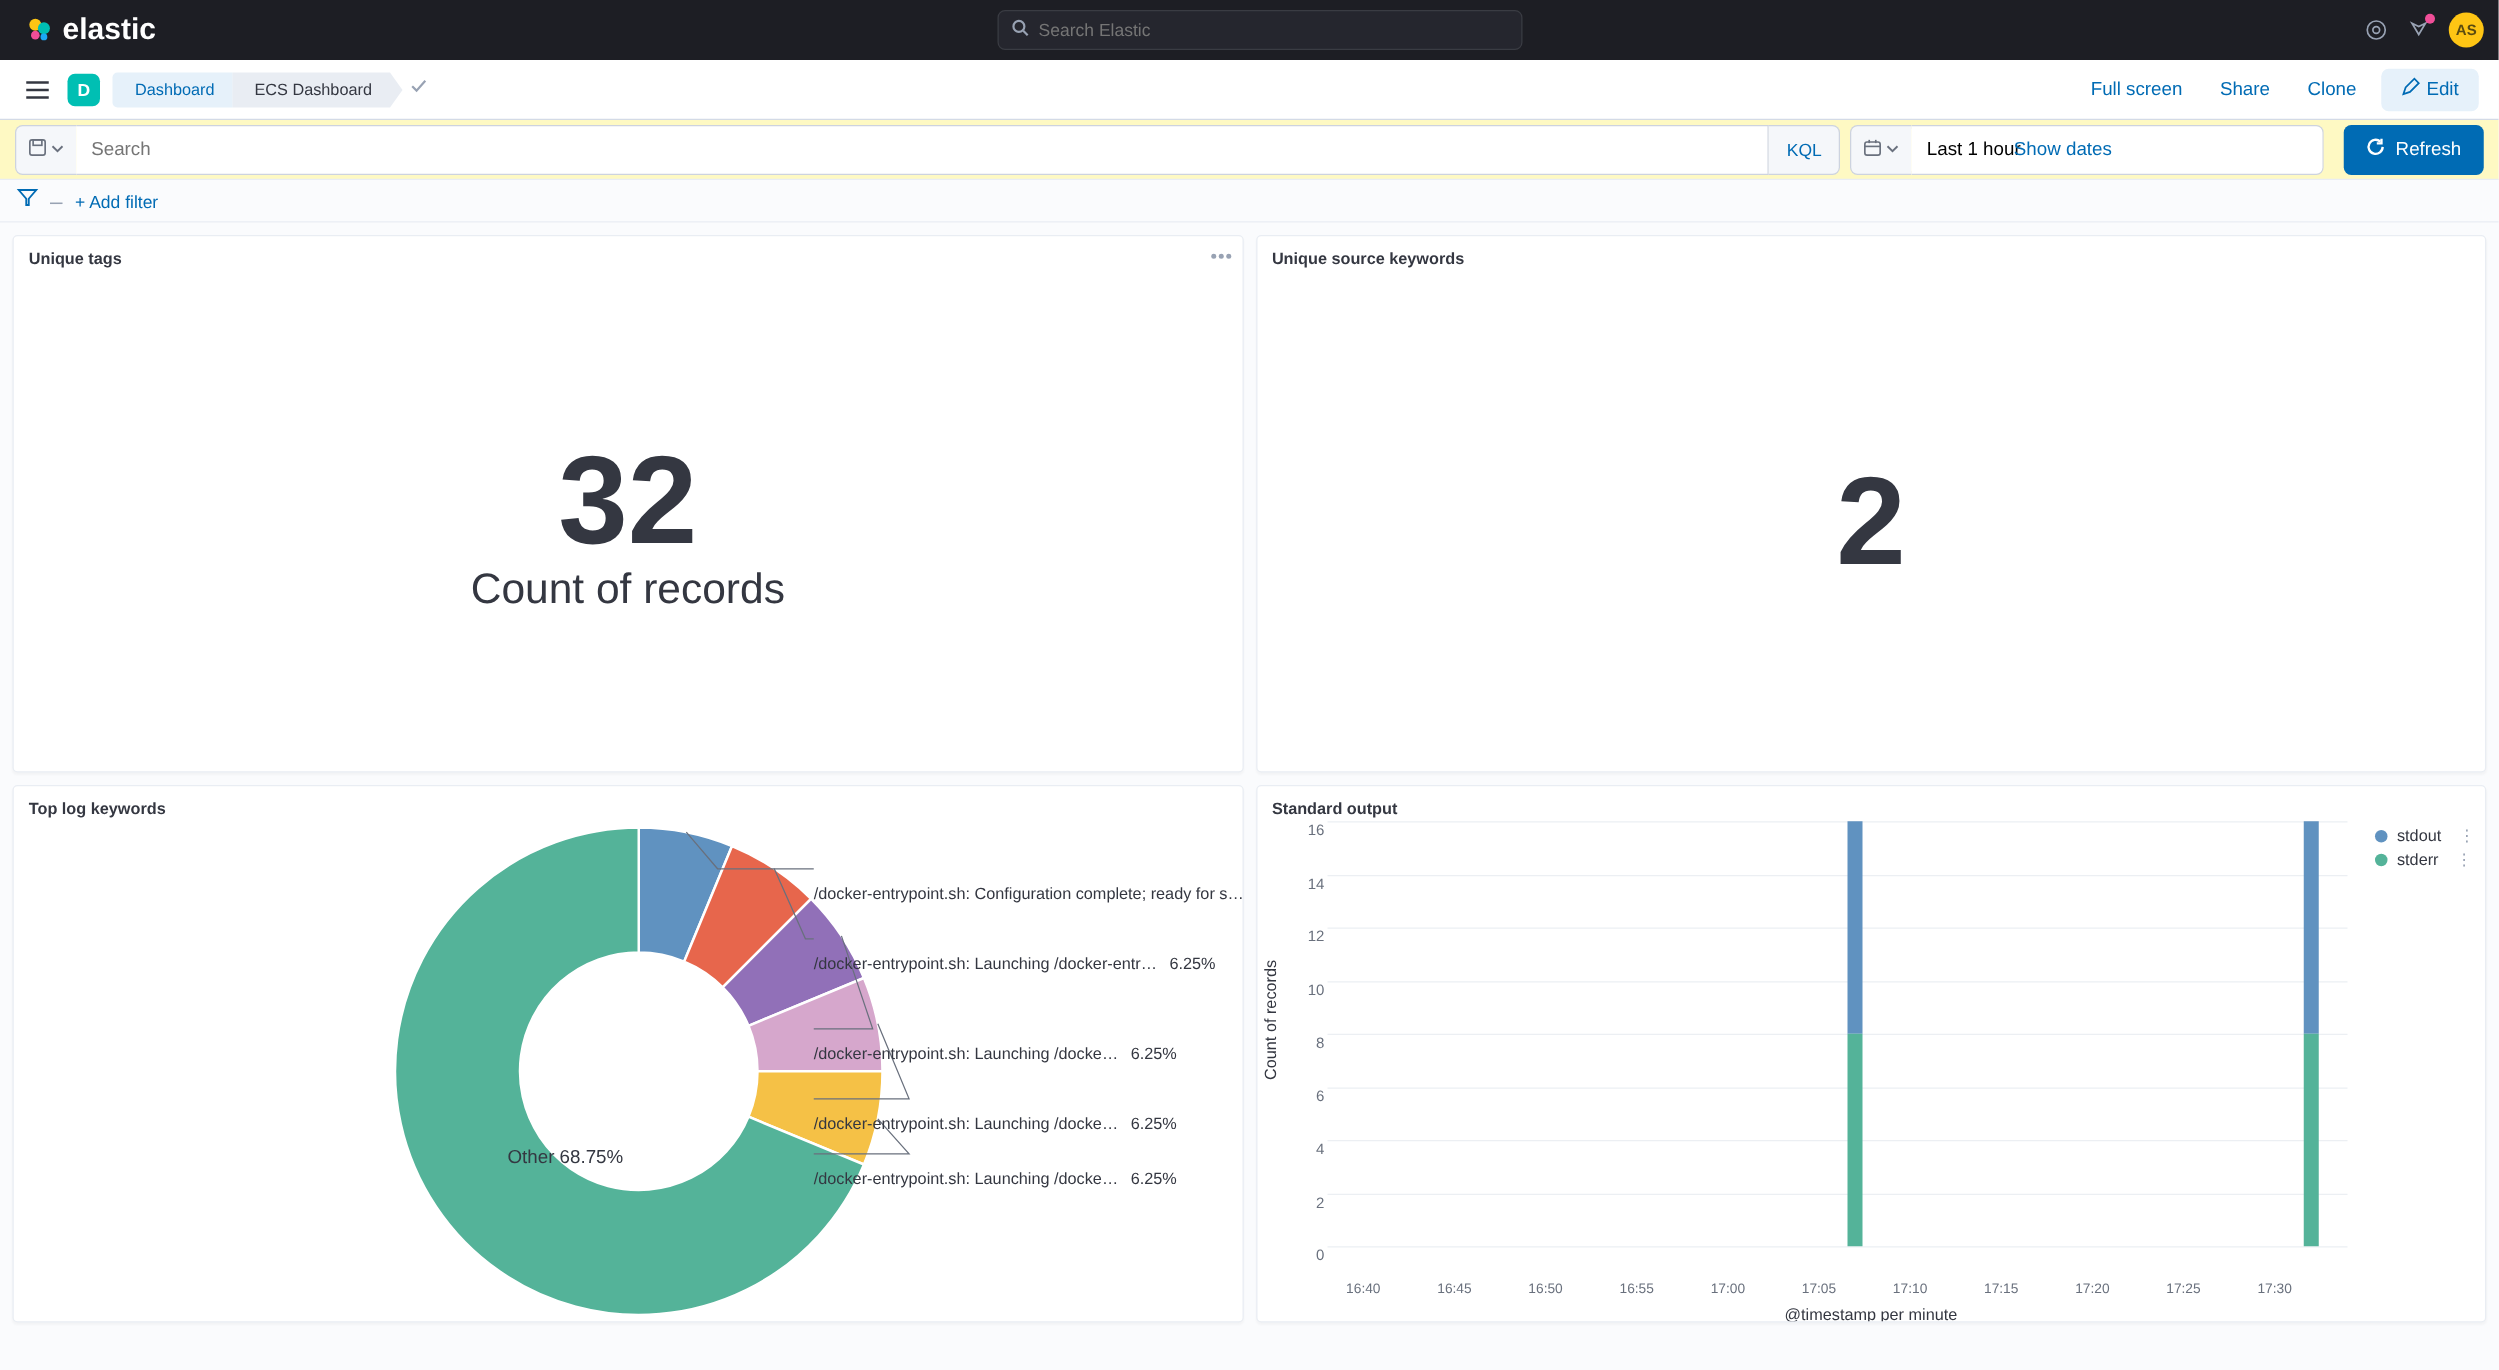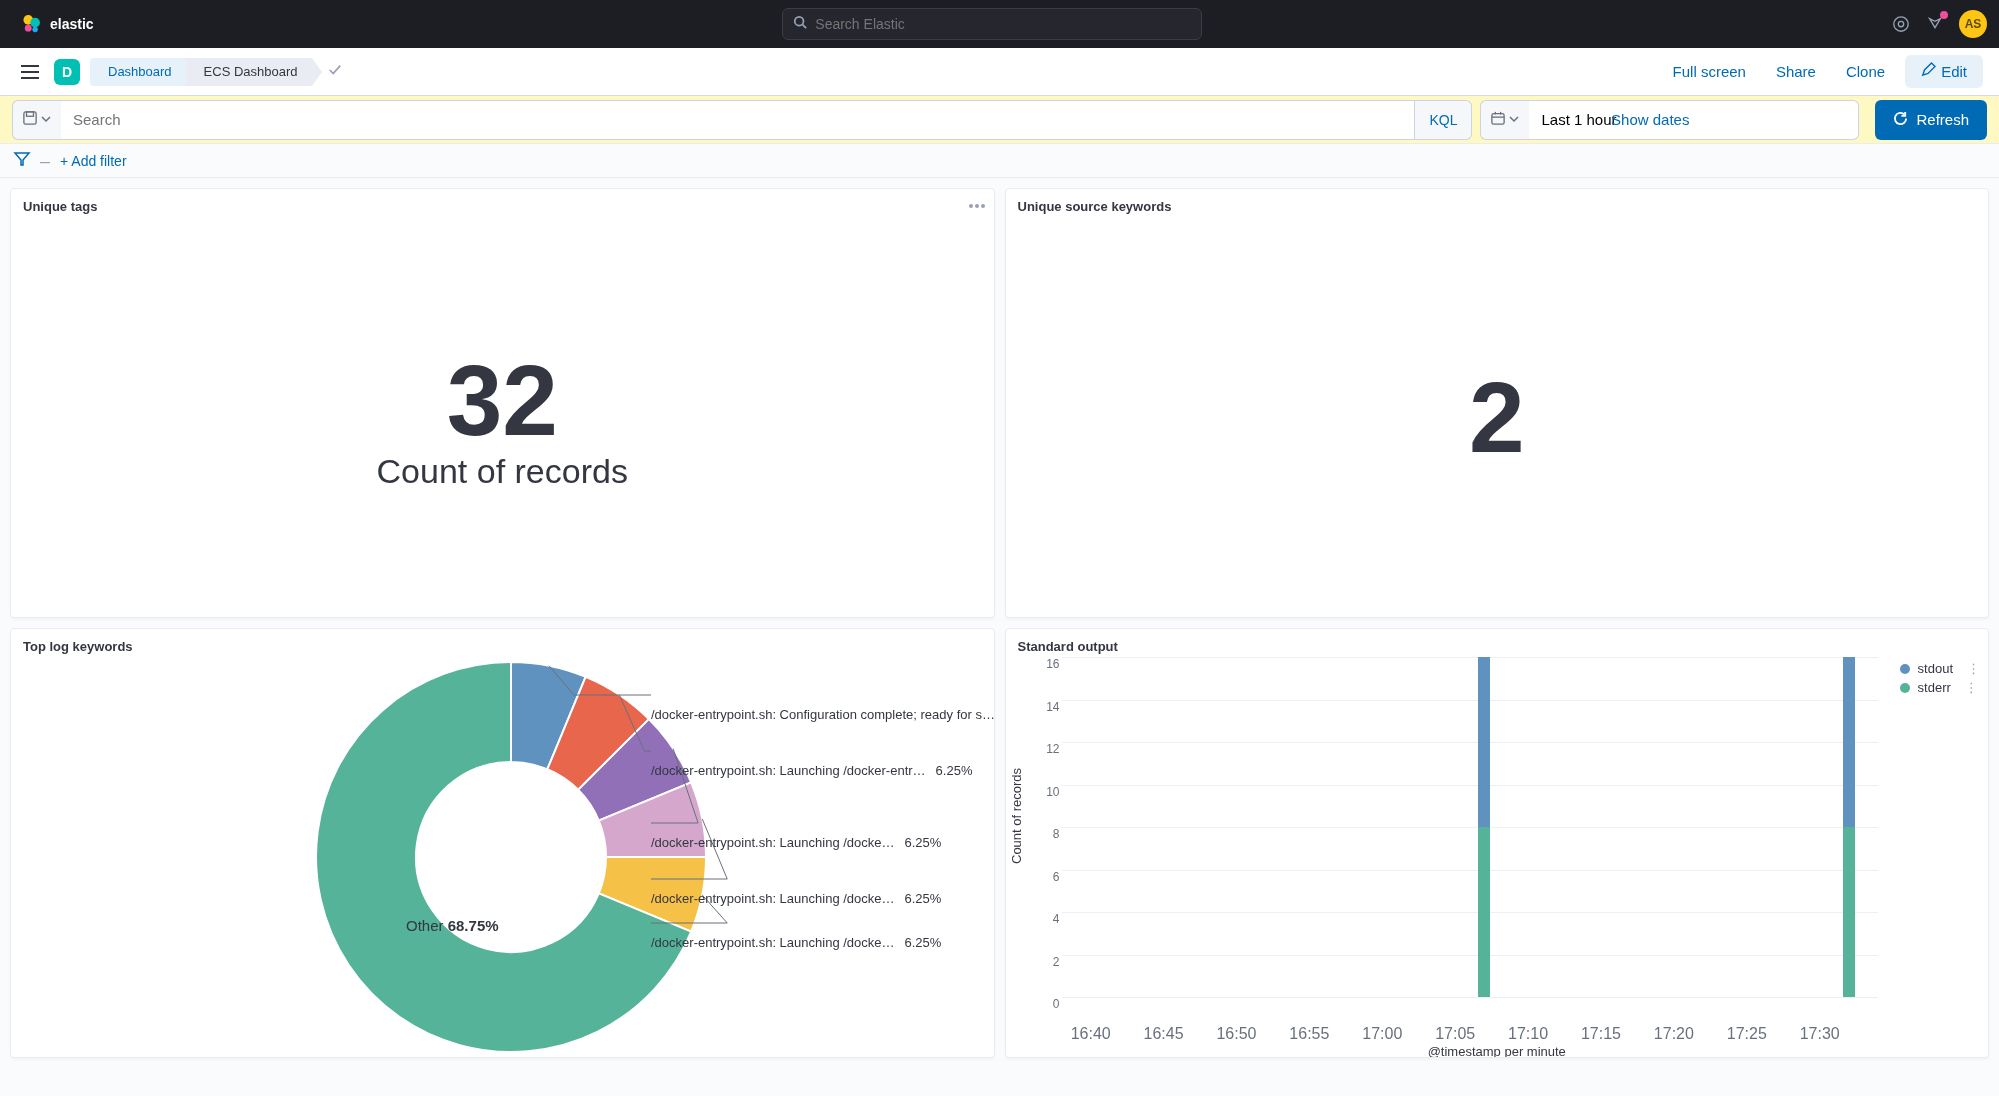--- a/index.html
+++ b/index.html
@@ -1,21 +1,21 @@
 <!DOCTYPE html>
 <html><head>
 <meta charset="utf-8">
 <style>
 * { box-sizing: border-box; margin: 0; padding: 0; }
 html, body { font-family: -apple-system, BlinkMacSystemFont, "Segoe UI", Helvetica, Arial, sans-serif; background: #fafbfd; color: #343741; }
 body { width: 1999px; height: 1096px; overflow: hidden; position: relative; }
 
 
 .top-header { background: #1d1e24; color: #d3dae6; height: 48px; display: flex; align-items: center; padding: 0 12px; }
-.logo { display: flex; align-items: center; gap: 8px; font-weight: 700; color: #fff; font-size: 14px; margin-left: 8px; }
+.logo { display: flex; align-items: center; gap: 8px; font-weight: 700; color: #fff; font-size: 24px; margin-left: 8px; }
 .logo-mark svg { display: block; }
 .header-center { flex: 1; display: flex; justify-content: center; }
 .search-wrap { display: flex; align-items: center; background: #25262e; border: 1px solid #3a3c43; border-radius: 6px; height: 32px; width: 420px; max-width: 420px; padding: 0 10px; color: #98a2b3; gap: 8px; }
 .search-wrap input { background: transparent; border: 0; color: #d3dae6; flex: 1; outline: none; font-size: 14px; }
 .header-right { display: flex; align-items: center; gap: 14px; }
 .hdr-icon { width: 20px; height: 20px; display: flex; align-items: center; justify-content: center; color: #98a2b3; cursor: pointer; position: relative; }
 .hdr-icon .dot { position: absolute; top: -3px; right: -3px; width: 8px; height: 8px; background: #f04e98; border-radius: 50%; }
 .avatar { width: 28px; height: 28px; border-radius: 50%; background: #fec514; color: #5a4b10; font-size: 12px; font-weight: 700; display: flex; align-items: center; justify-content: center; }
 
 
@@ -61,29 +61,29 @@
 .metric-body { position: absolute; inset: 0; top: 28px; display: flex; flex-direction: column; align-items: center; justify-content: center; }
 .metric-value { font-size: 100px; font-weight: 700; color: #343741; }
 .metric-label { font-size: 34px; color: #343741; margin-top: -6px; }
 
 
 .donut-wrap { position: absolute; inset: 28px 0 0 0; }
 .donut-labels { position: absolute; left: 640px; top: 20px; font-size: 13px; color: #343741; }
 .donut-label-row { display: flex; align-items: center; gap: 10px; white-space: nowrap; }
 .donut-label-row .pct { color: #343741; }
 .other-label { position: absolute; left: 395px; top: 260px; font-size: 15px; }
-.other-label .pct { font-weight: 700; }
+.other-label .pct { font-weight: 400; }
 
 
 .bar-area { position: absolute; inset: 28px 110px 36px 56px; }
 .bar-grid { position: absolute; inset: 0; }
 .bar-grid .hline { position: absolute; left: 0; right: 0; height: 1px; background: #eceff3; }
 .y-axis { position: absolute; left: 30px; top: 28px; bottom: 36px; width: 24px; font-size: 12px; color: #69707d; }
 .y-tick { position: absolute; right: 0; transform: translateY(50%); }
-.x-axis { position: absolute; left: 56px; right: 110px; bottom: 16px; height: 16px; font-size: 16px; color: #69707d; }
+.x-axis { position: absolute; left: 56px; right: 110px; bottom: 16px; height: 16px; font-size: 11px; color: #69707d; }
 .x-tick { position: absolute; transform: translateX(-50%); }
 .x-title { position: absolute; left: 50%; bottom: -2px; transform: translateX(-50%); font-size: 13px; color: #343741; }
 .y-title { position: absolute; left: 6px; top: 50%; transform: translateY(-50%) rotate(-90deg); transform-origin: left center; font-size: 13px; color: #343741; white-space: nowrap; }
 .bar { position: absolute; width: 12px; bottom: 0; }
 .bar .seg { width: 100%; }
 .legend { position: absolute; right: 8px; top: 30px; font-size: 13px; }
 .legend-row { display: flex; align-items: center; gap: 8px; padding: 2px 0; }
 .legend-dot { width: 10px; height: 10px; border-radius: 50%; }
 .legend-more { color: #98a2b3; margin-left: 6px; }
 

